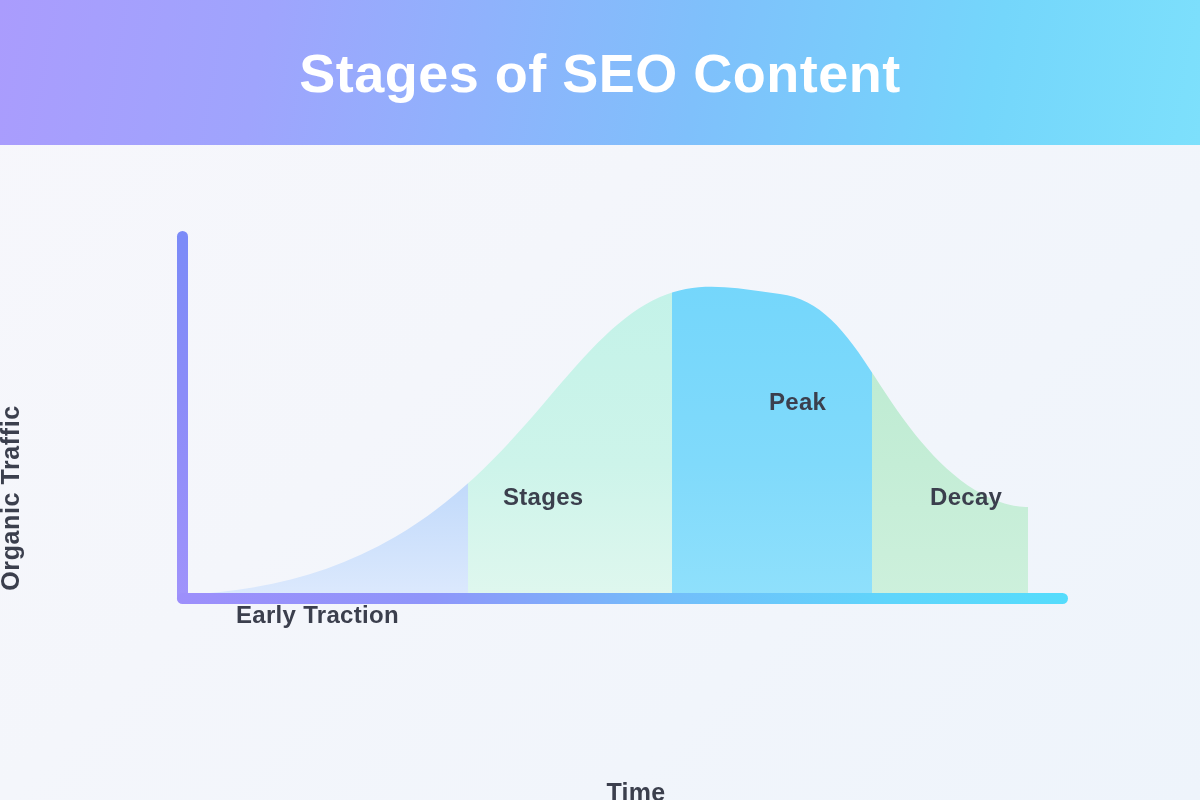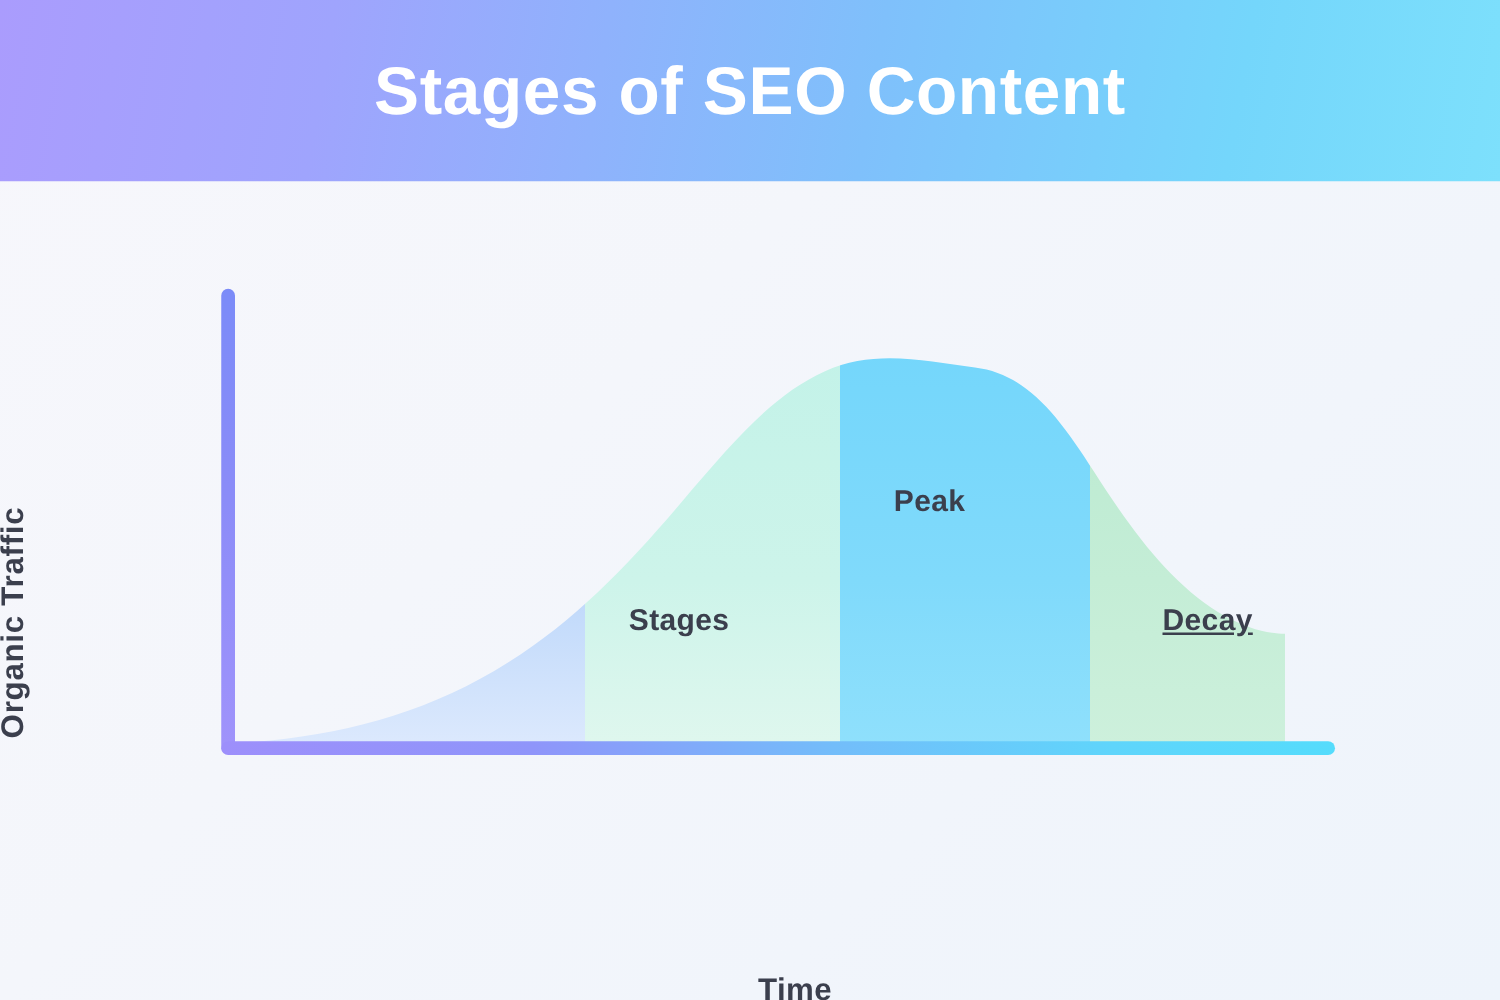--- a/index.html
+++ b/index.html
@@ -89,22 +89,22 @@
   .stage-label {
     position: absolute;
     color: #3b3f4d;
     font-size: 24px;
     font-weight: 600;
     letter-spacing: 0.3px;
     white-space: nowrap;
   }
   .stage-early   { left: 236px; top: 456px; }
   .stage-growth  { left: 503px; top: 338px; }
-  .stage-peak    { left: 715px; top: 243px; }
-  .stage-decay   { left: 930px; top: 338px; text-decoration: underline; }
+  .stage-peak    { left: 769px; top: 243px; }
+  .stage-decay   { left: 930px; top: 338px; }
 </style>
 </head>
 <body>
 
 <div class="page">
 
   <div class="header">
     <h1 class="header-title">Stages of SEO Content</h1>
   </div>
 
@@ -170,18 +170,19 @@
 
       <rect x="177" y="86" width="11" height="372" rx="5.5" fill="url(#yAxisGrad)"></rect>
 
       <rect x="177" y="448" width="891" height="11" rx="5.5" fill="url(#xAxisGrad)"></rect>
     </svg>
 
     <div class="y-axis-title">Organic Traffic</div>
 
     <div class="x-axis-title">Time</div>
 
+    <div class="stage-label stage-early">Early Traction</div>
     <div class="stage-label stage-growth">Stages</div>
     <div class="stage-label stage-peak">Peak</div>
     <div class="stage-label stage-decay">Decay</div>
 
   </div>
 </div>
 
 </body></html>

